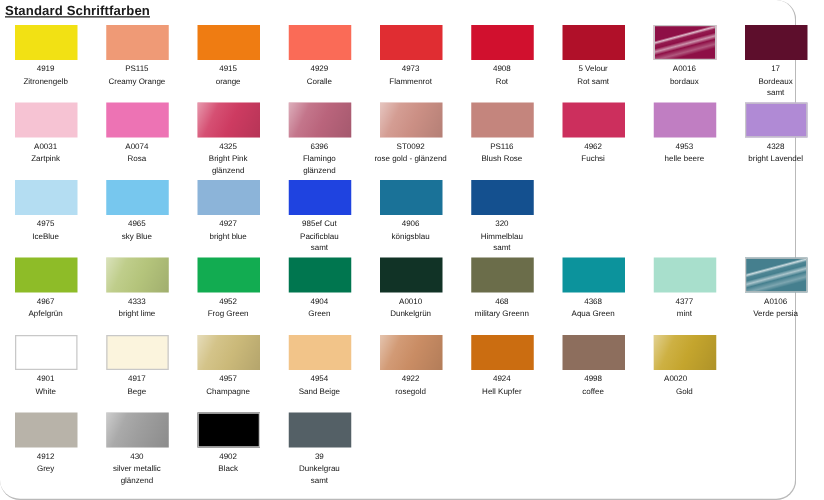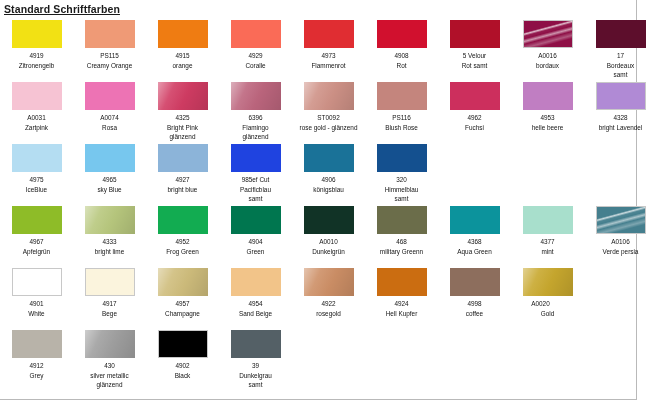--- a/index.html
+++ b/index.html
@@ -15,20 +15,21 @@
     -webkit-font-smoothing: none;
   }
   .page {
     position: relative;
     width: 637px;
     height: 400px;
     border-right: 1px solid #b9b9b9;
     border-bottom: 1px solid #b9b9b9;
     box-sizing: border-box;
     background: #fff;
+    border-radius: 16px;
   }
   .page-title {
     position: absolute;
     left: 4px;
     top: 3px;
     font-size: 10.5px;
     font-weight: bold;
     color: #1a1a1a;
     text-decoration: underline;
     letter-spacing: 0.1px;

